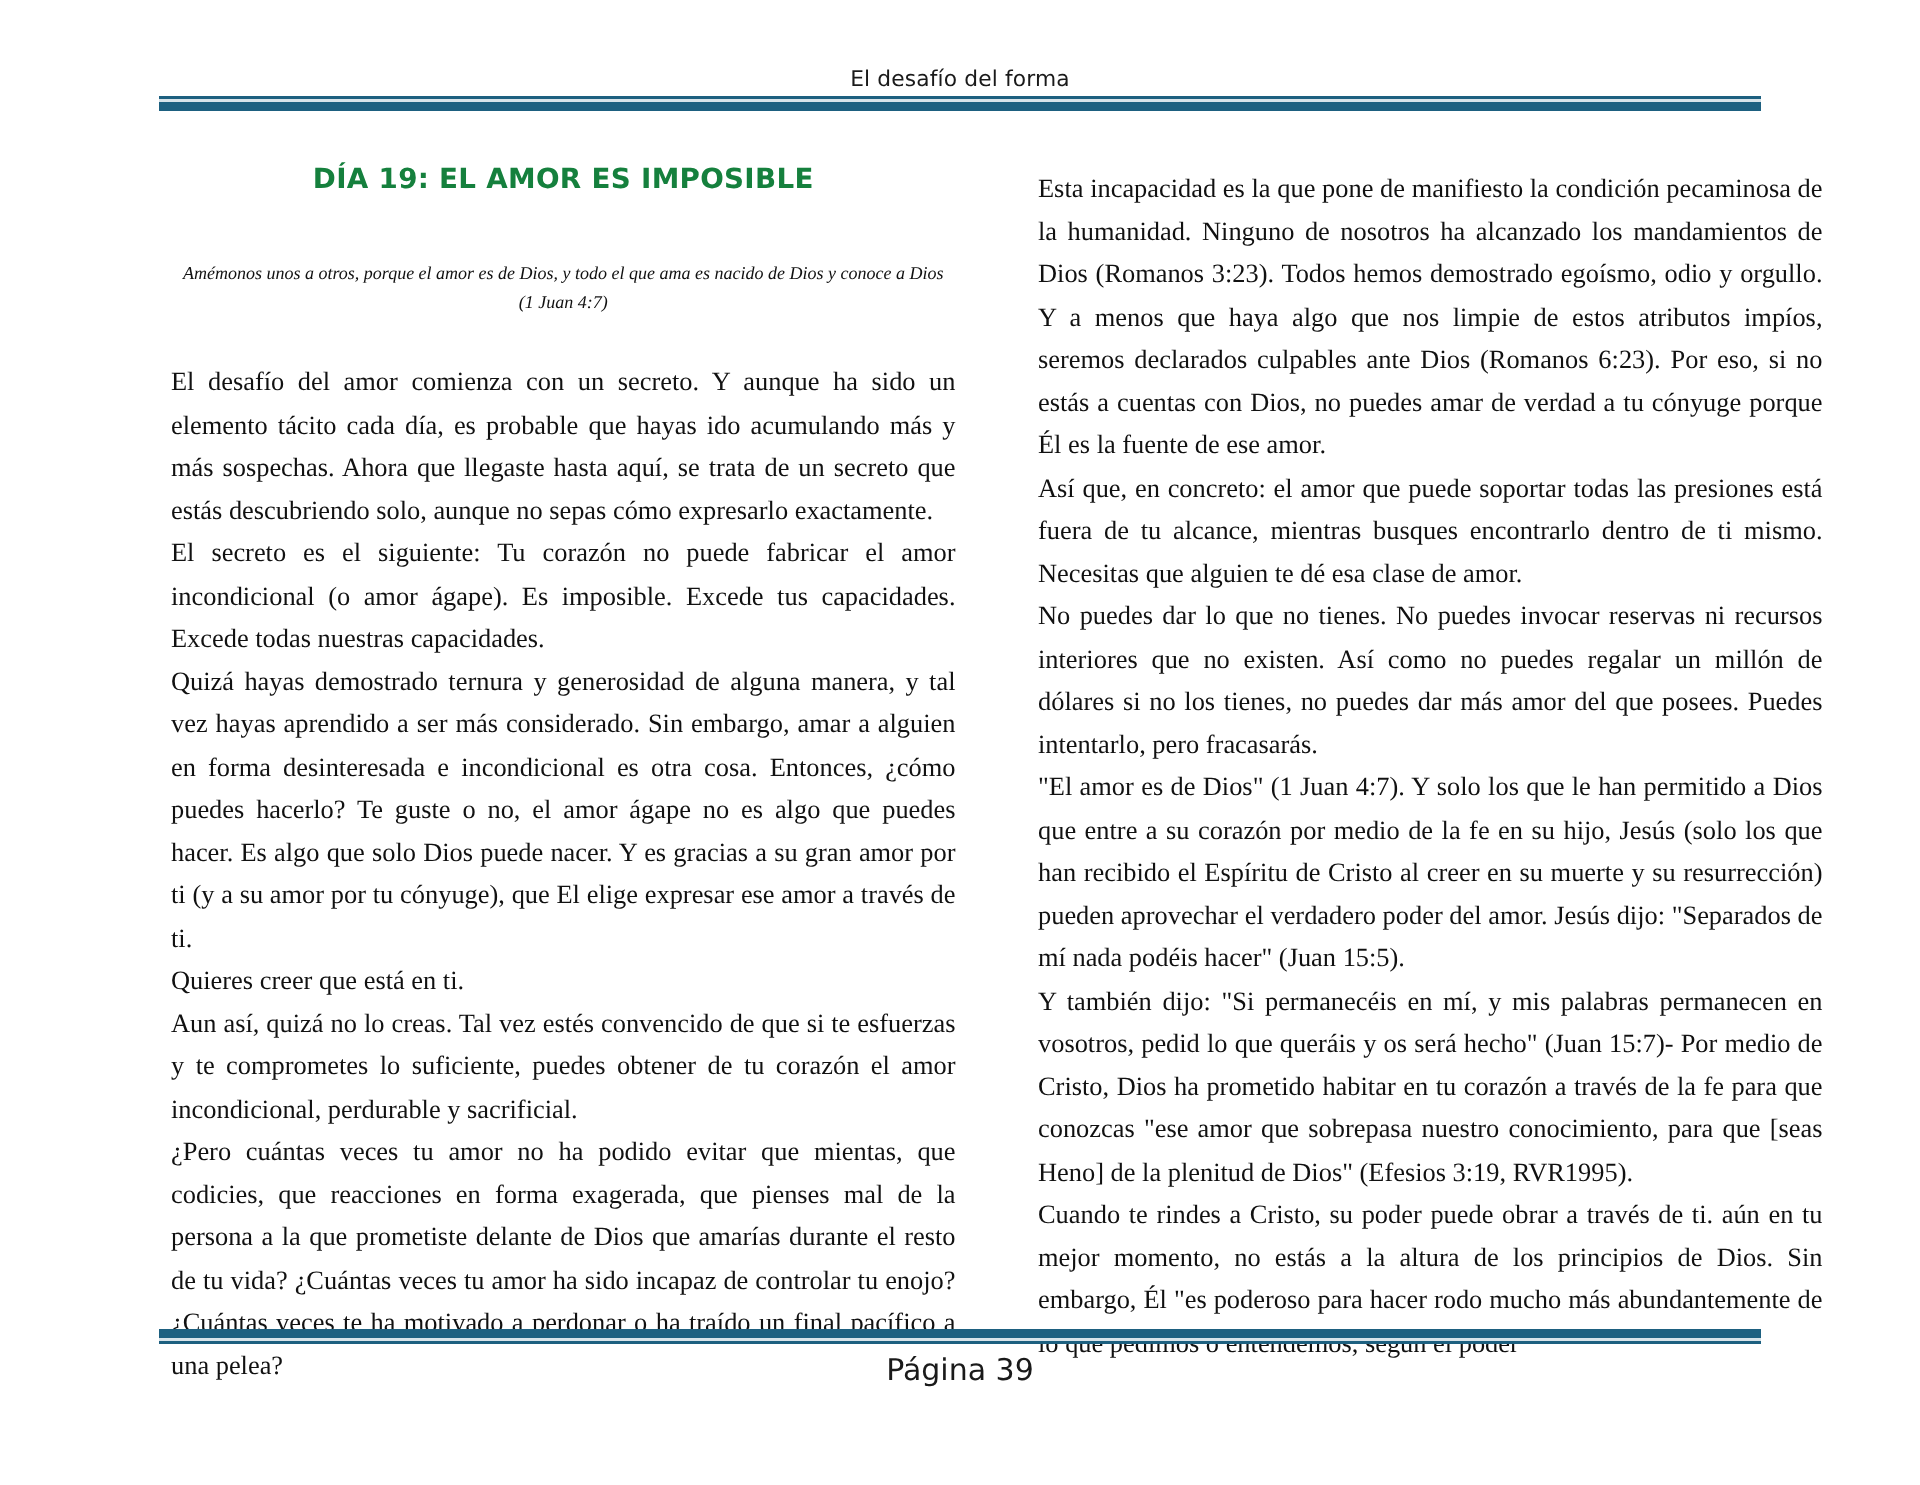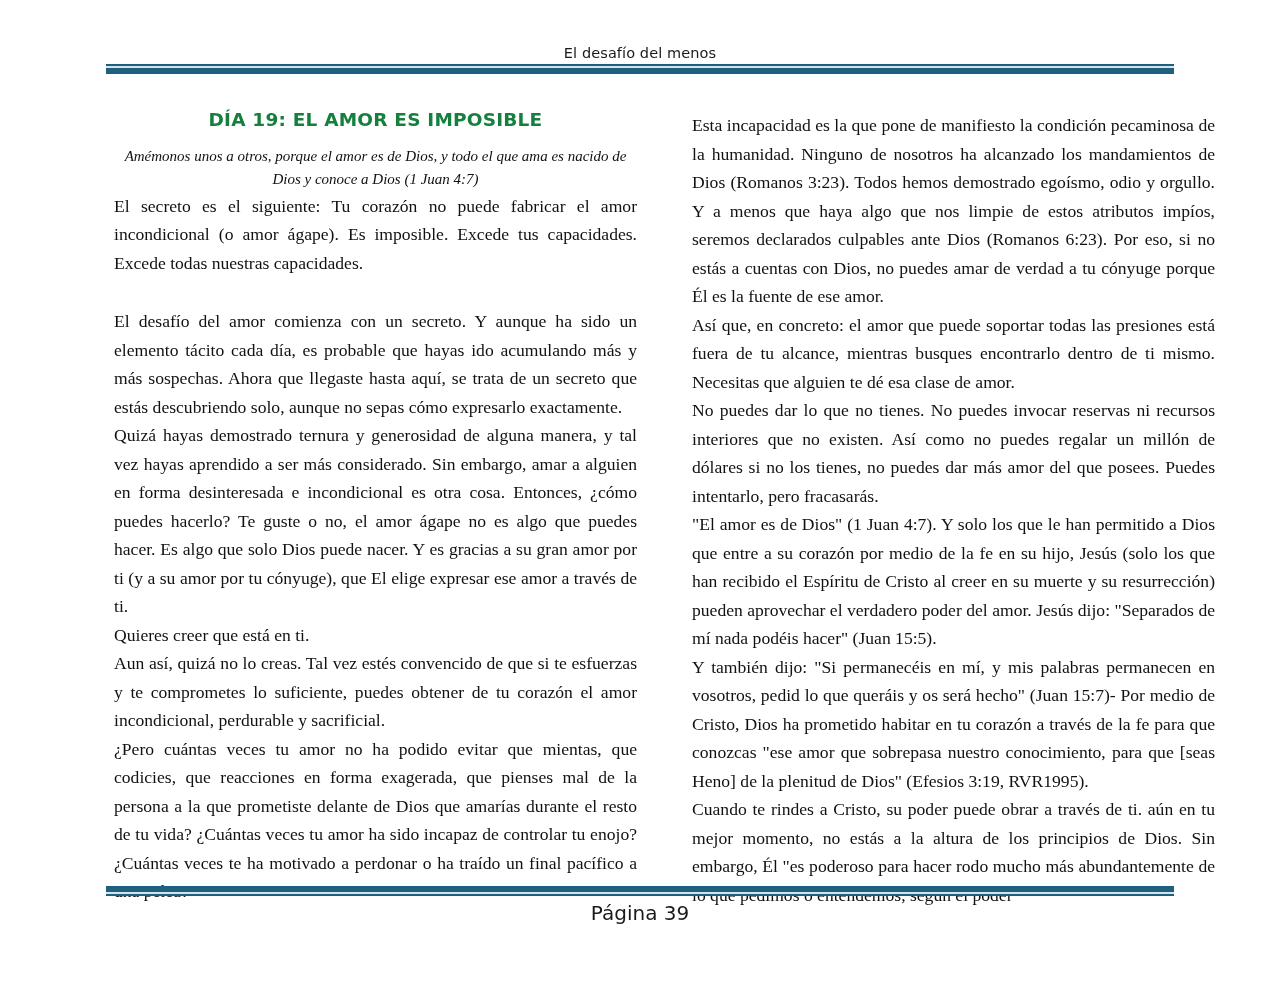--- a/index.html
+++ b/index.html
@@ -128,61 +128,61 @@
     font-size: 18.5px;
     color: #15803d;
     text-align: center;
     letter-spacing: 0.2px;
     margin: 10px 0 0 0;
     line-height: 1.25;
   }
   .epigraph {
     font-family: "Liberation Serif", serif;
     font-style: italic;
-    font-size: 15px;
+    font-size: 12px;
     color: #111111;
     text-align: center;
     line-height: 1.55;
-    margin: 14px 6px 0 6px;
+    margin: 42px 6px 0 6px;
   }
   p.body {
     font-family: "Liberation Serif", serif;
     font-size: 17.6px;
     color: #111111;
     text-align: justify;
     text-justify: inter-word;
     line-height: 1.62;
     margin: 0 0 0 0;
     hyphens: none;
   }
   .col-left p.body.first { margin-top: 30px; }
   .col-right p.body.first { margin-top: 13px; }
 </style>
 </head>
 <body>
 
 <div class="page">
 
   <div class="header">
-    <span class="header-text">El desafío del menos</span>
+    <span class="header-text">El desafío del forma</span>
   </div>
 
   <div class="rule-header">
     <div class="thin"></div>
     <div class="gap"></div>
     <div class="thick"></div>
   </div>
 
   <div class="columns">
 
     <div class="col col-left">
       <h1 class="chapter-title">DÍA 19: EL AMOR ES IMPOSIBLE</h1>
       <div class="epigraph">Amémonos unos a otros, porque el amor es de Dios, y todo el que ama es nacido de Dios y conoce a Dios (1 Juan 4:7)</div>
+      <p class="body first">El desafío del amor comienza con un secreto. Y aunque ha sido un elemento tácito cada día, es probable que hayas ido acumulando más y más sospechas. Ahora que llegaste hasta aquí, se trata de un secreto que estás descubriendo solo, aunque no sepas cómo expresarlo exactamente.</p>
       <p class="body">El secreto es el siguiente: Tu corazón no puede fabricar el amor incondicional (o amor ágape). Es imposible. Excede tus capacidades. Excede todas nuestras capacidades.</p>
-      <p class="body first">El desafío del amor comienza con un secreto. Y aunque ha sido un elemento tácito cada día, es probable que hayas ido acumulando más y más sospechas. Ahora que llegaste hasta aquí, se trata de un secreto que estás descubriendo solo, aunque no sepas cómo expresarlo exactamente.</p>
       <p class="body">Quizá hayas demostrado ternura y generosidad de alguna manera, y tal vez hayas aprendido a ser más considerado. Sin embargo, amar a alguien en forma desinteresada e incondicional es otra cosa. Entonces, ¿cómo puedes hacerlo? Te guste o no, el amor ágape no es algo que puedes hacer. Es algo que solo Dios puede nacer. Y es gracias a su gran amor por ti (y a su amor por tu cónyuge), que El elige expresar ese amor a través de ti.</p>
       <p class="body">Quieres creer que está en ti.</p>
       <p class="body">Aun así, quizá no lo creas. Tal vez estés convencido de que si te esfuerzas y te comprometes lo suficiente, puedes obtener de tu corazón el amor incondicional, perdurable y sacrificial.</p>
       <p class="body">¿Pero cuántas veces tu amor no ha podido evitar que mientas, que codicies, que reacciones en forma exagerada, que pienses mal de la persona a la que prometiste delante de Dios que amarías durante el resto de tu vida? ¿Cuántas veces tu amor ha sido incapaz de controlar tu enojo? ¿Cuántas veces te ha motivado a perdonar o ha traído un final pacífico a una pelea?</p>
     </div>
 
     <div class="col col-right">
       <p class="body first">Esta incapacidad es la que pone de manifiesto la condición pecaminosa de la humanidad. Ninguno de nosotros ha alcanzado los mandamientos de Dios (Romanos 3:23). Todos hemos demostrado egoísmo, odio y orgullo. Y a menos que haya algo que nos limpie de estos atributos impíos, seremos declarados culpables ante Dios (Romanos 6:23). Por eso, si no estás a cuentas con Dios, no puedes amar de verdad a tu cónyuge porque Él es la fuente de ese amor.</p>
       <p class="body">Así que, en concreto: el amor que puede soportar todas las presiones está fuera de tu alcance, mientras busques encontrarlo dentro de ti mismo. Necesitas que alguien te dé esa clase de amor.</p>
       <p class="body">No puedes dar lo que no tienes. No puedes invocar reservas ni recursos interiores que no existen. Así como no puedes regalar un millón de dólares si no los tienes, no puedes dar más amor del que posees. Puedes intentarlo, pero fracasarás.</p>

